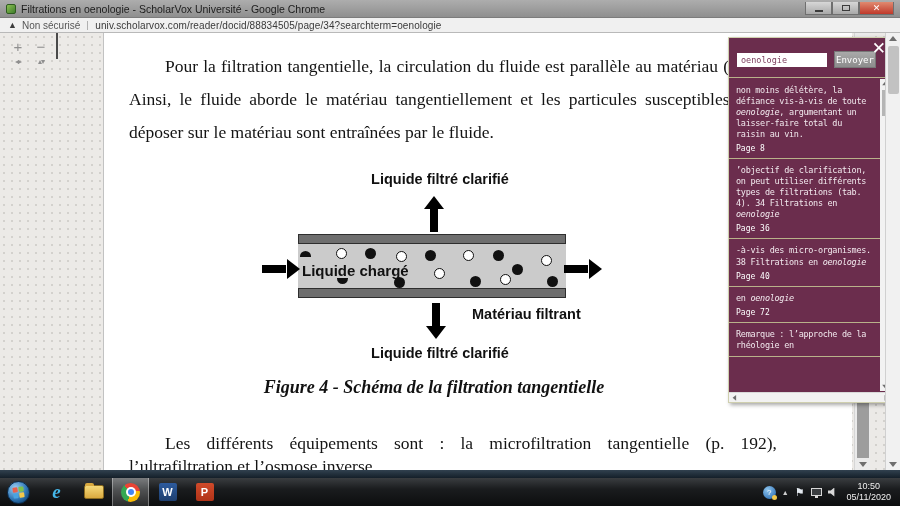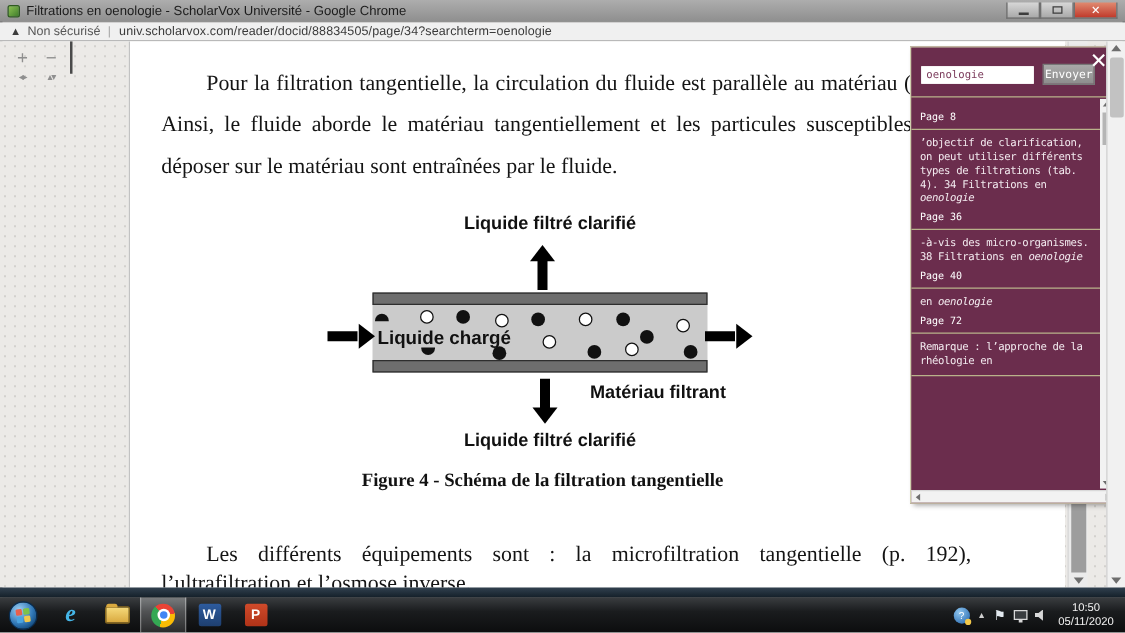--- a/index.html
+++ b/index.html
@@ -48,22 +48,22 @@
   .p1 { top:17px; line-height:33px; }
   .p2 { top:399px; line-height:23px; }
 
   
   .fig-label { position:absolute; font-size:14.5px; font-weight:600; color:#111; }
   .lbl-top    { left:246px; top:138px; width:180px; text-align:center; }
   .lbl-bottom { left:246px; top:312px; width:180px; text-align:center; }
   .lbl-mat    { left:368px; top:273px; }
   .lbl-charge { left:198px; top:229px; font-size:15px; }
   .fig-caption { position:absolute; left:140px; top:344px; width:380px; text-align:center;
-                 font-family:"Liberation Serif",serif; font-weight:bold;
-                 font-size:15px; color:#111; }
+                 font-family:"Liberation Serif",serif; font-style:italic; font-weight:bold;
+                 font-size:18px; color:#111; }
   .channel { position:absolute; left:194px; top:201px; width:268px; height:64px; }
   .ch-bar { position:absolute; left:0; width:100%; height:10px; background:#6e6e6e;
             border:1px solid #2e2e2e; }
   .ch-bar.top { top:0; } .ch-bar.bot { bottom:0; }
   .ch-mid { position:absolute; left:0; top:10px; width:100%; height:44px; background:#cbcbcb; }
   .dot { position:absolute; width:11px; height:11px; border-radius:50%; }
   .dot.b { background:#111; }
   .dot.w { background:#fff; border:1.6px solid #111; }
   .dot.hb-up   { background:#111; height:6px; border-radius:6px 6px 0 0; }
   .dot.hb-down { background:#111; height:6px; border-radius:0 0 6px 6px; }
@@ -254,20 +254,21 @@
       </div>
 
       <div class="search-panel">
         <div class="sp-header">
           <input class="sp-input" type="text" value="oenologie" style="">
           <button class="sp-submit">Envoyer</button>
           <span class="sp-close">✕</span>
         </div>
         <div class="sp-results">
           <div class="result">
+            <div class="rtext"><span>non moins délétère, la défiance vis-à-vis de toute </span><i>oenologie</i><span>, argumentant un laisser-faire total du raisin au vin.</span></div>
             <div class="rpage">Page 8</div>
           </div>
           <div class="result">
             <div class="rtext"><span>’objectif de clarification, on peut utiliser différents types de filtrations (tab. 4). 34 Filtrations en </span><i>oenologie</i><span></span></div>
             <div class="rpage">Page 36</div>
           </div>
           <div class="result">
             <div class="rtext"><span>-à-vis des micro-organismes. 38 Filtrations en </span><i>oenologie</i><span></span></div>
             <div class="rpage">Page 40</div>
           </div>

